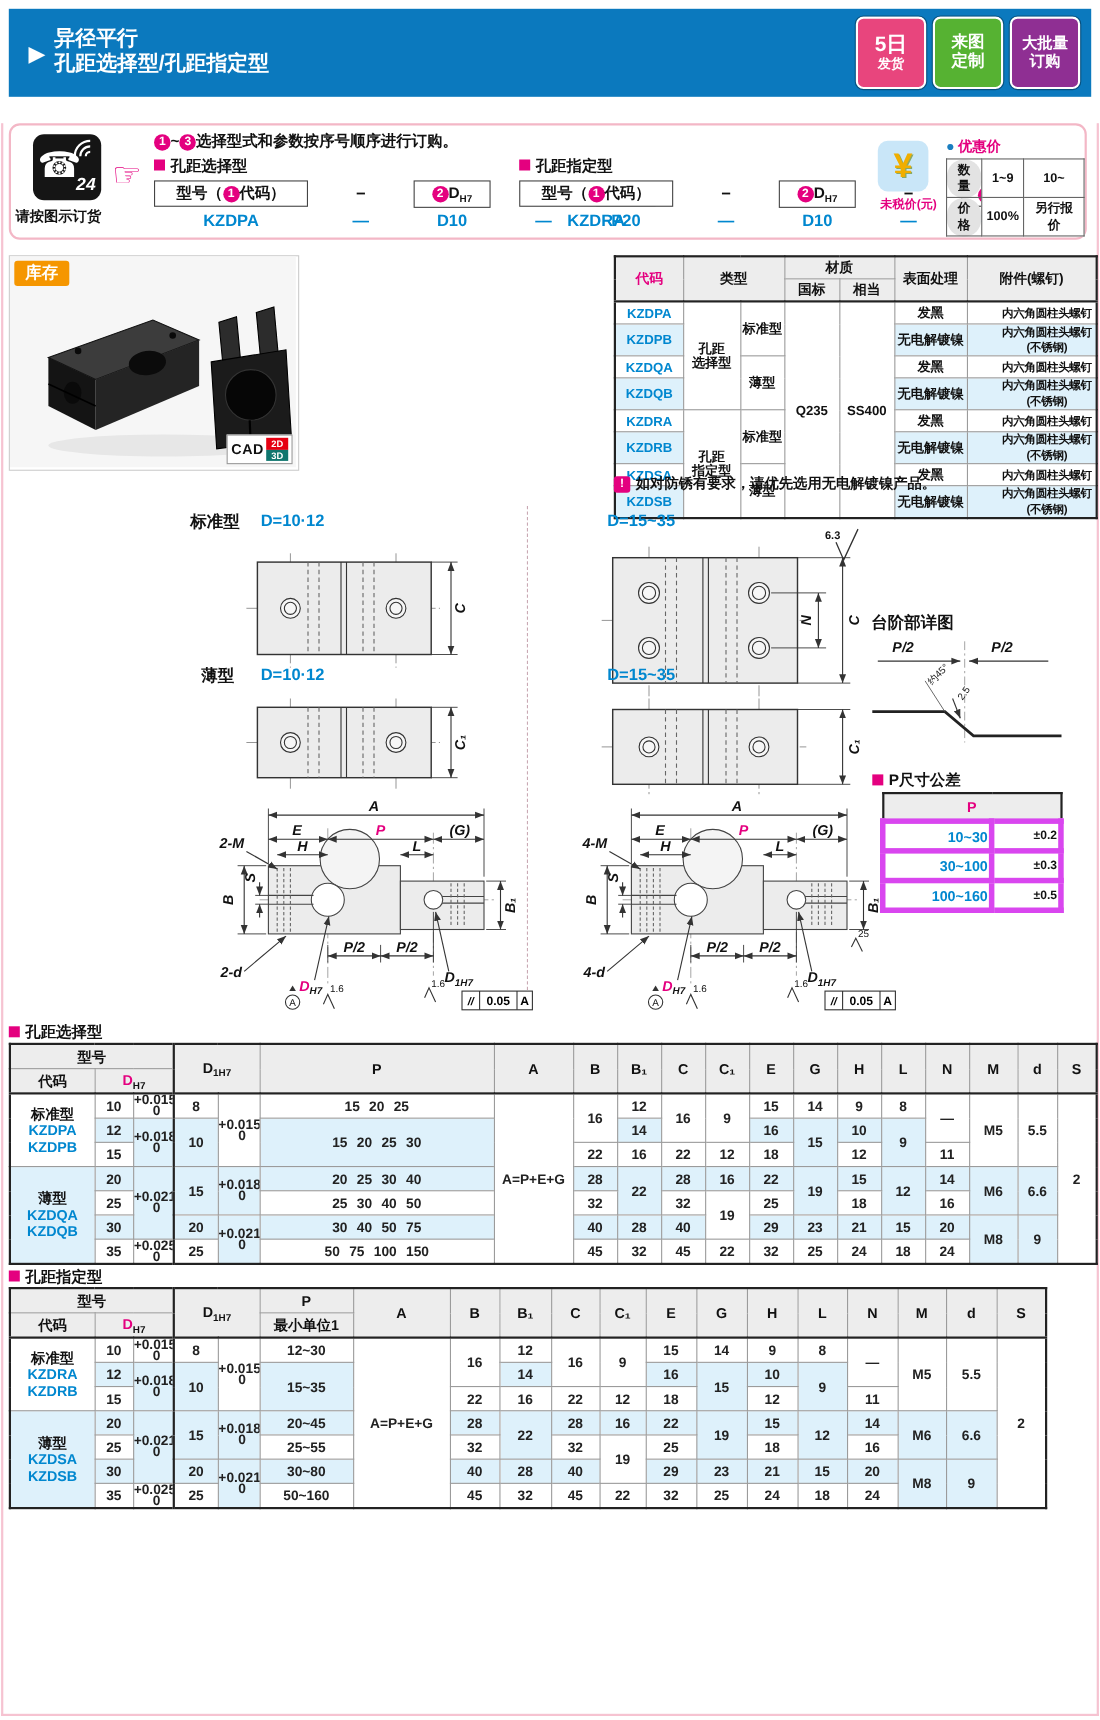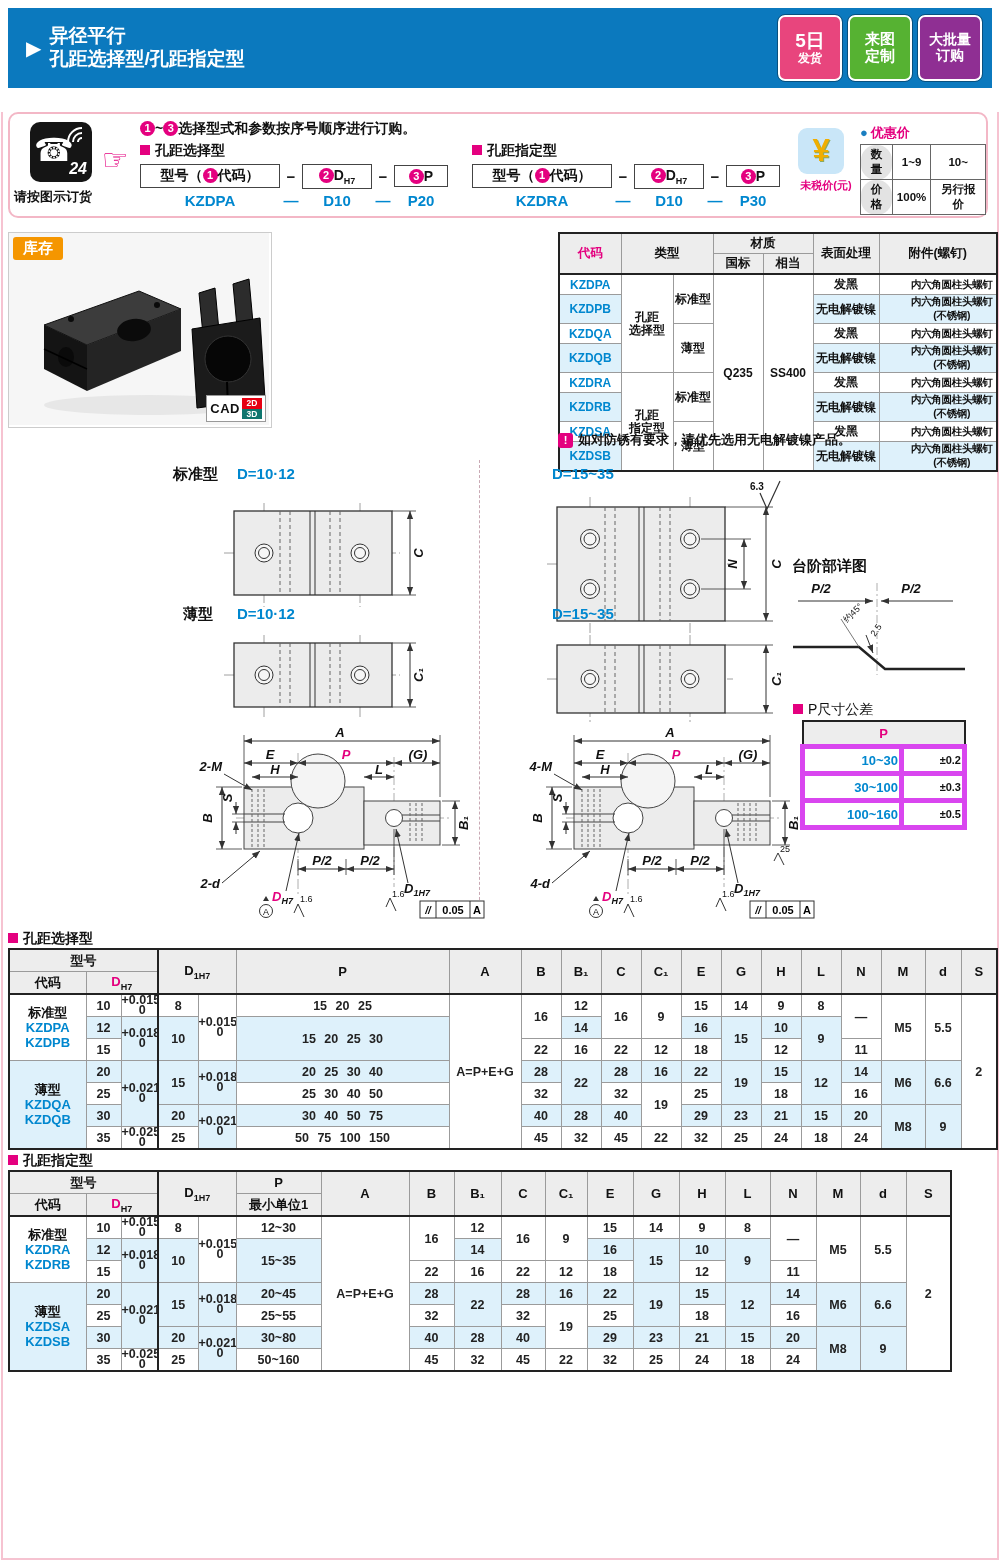--- a/index.html
+++ b/index.html
@@ -34,21 +34,21 @@
   .phone-glyph{position:absolute;left:4px;top:12px;color:#fff;font-size:32px;line-height:32px;}
   .phone-24{position:absolute;right:5px;bottom:4px;color:#fff;font-size:16px;font-weight:bold;font-style:italic;}
   .phone-caption{position:absolute;left:4px;top:74px;width:110px;font-size:13px;font-weight:bold;}
   .hand{position:absolute;left:92px;top:28px;font-size:30px;color:#e4007f;font-weight:bold;}
   .cnum{display:inline-block;width:15px;height:15px;border-radius:50%;background:#e4007f;color:#fff;
         font-size:11px;line-height:15px;text-align:center;font-weight:bold;vertical-align:1px;}
   .inst{position:absolute;left:130px;top:6px;font-size:14px;font-weight:bold;}
   .msec{position:absolute;top:28px;width:330px;}
   .msec-h{font-size:14px;font-weight:bold;margin-bottom:4px;}
   .sq{display:inline-block;width:10px;height:10px;background:#e4007f;margin-right:5px;}
-  .mrow{display:grid;grid-template-columns:140px 22px 70px 22px 54px;align-items:center;justify-items:center;}
+  .mrow{display:grid;grid-template-columns:140px 22px 70px 22px 54px;align-items:center;justify-items:center;gap:37px;}
   .obox{border:1.5px solid #444;width:100%;box-sizing:border-box;text-align:center;padding:2px 0;
         font-weight:bold;font-size:14px;background:#fff;}
   .odash{font-weight:bold;font-size:15px;}
   .exm{color:#0087cf;font-weight:bold;font-size:15px;padding-top:3px;}
   .obox sub{font-size:9px;}
   .yen-tile{position:absolute;left:788px;top:14px;width:46px;height:46px;background:#c9e6f8;border-radius:9px;
             color:#f0ae00;font-size:31px;font-weight:bold;text-align:center;line-height:46px;
             text-shadow:1px 1px 0 #8a6;}
   .yen-cap{position:absolute;left:776px;top:64px;font-size:11px;font-weight:bold;color:#e4007f;width:80px;text-align:center;}
   .fav{position:absolute;left:850px;top:10px;font-size:13px;font-weight:bold;color:#e4007f;}
@@ -81,21 +81,21 @@
   
   .drawings{position:absolute;left:0;top:455px;width:1000px;height:470px;}
   .dr-label{position:absolute;font-size:15px;font-weight:bold;}
   .dr-blue{color:#0087cf;}
   .vsep{position:absolute;left:479px;top:5px;height:450px;border-left:1px dashed #c9a9b4;}
   svg text{font-family:"Liberation Sans","DejaVu Sans",sans-serif;}
   .dimt{font-size:13px;font-weight:bold;font-style:italic;fill:#111;}
   .dimt-mg{fill:#e4007f;}
   .smt{font-size:9px;fill:#111;}
   
-  .ptol-title{position:absolute;left:793px;top:246px;font-size:14px;font-weight:normal;}
+  .ptol-title{position:absolute;left:793px;top:246px;font-size:14px;font-weight:bold;}
   .ptol-tbl{position:absolute;left:800px;top:265px;border-collapse:collapse;border:2px solid #222;background:#fff;}
   .ptol-tbl th{background:#ededed;border:1px solid #9b9b9b;font-size:13px;height:20px;color:#e4007f;}
   .ptol-tbl td{border:5px solid #d946ef;height:20px;font-weight:bold;text-align:right;font-size:13px;}
   .ptol-tbl tr:nth-child(odd) td{background:#fff;}
   .ptol-tbl .r1 td{background:#def1fb;}
   
   .tbl-title{position:absolute;font-size:14px;font-weight:bold;}
   .tbl{position:absolute;border-collapse:collapse;table-layout:fixed;background:#fff;border:2px solid #222;}
   .tbl th,.tbl td{border:1px solid #9b9b9b;text-align:center;vertical-align:middle;padding:0;overflow:hidden;}
   .tbl th{background:#ededed;font-size:13px;height:21px;font-weight:bold;color:#111;}

